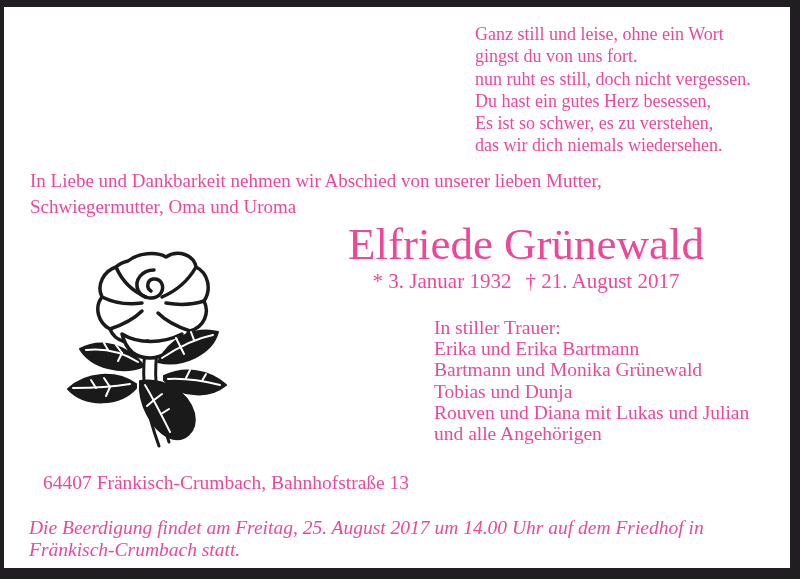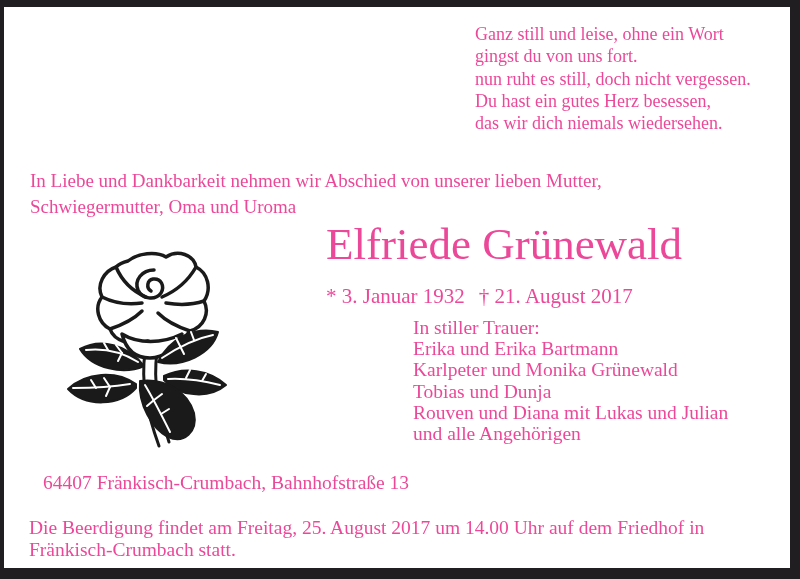--- a/index.html
+++ b/index.html
@@ -22,57 +22,58 @@
   .poem {
     position: absolute; left: 475px; top: 23px;
     font-size: 18px; line-height: 22.3px; white-space: nowrap;
   }
   .intro {
     position: absolute; left: 30px; top: 168px;
     font-size: 19px; line-height: 26px; white-space: nowrap;
   }
   .title-block {
     position: absolute; left: 326px; top: 221px; width: 400px;
-    text-align: left;
+    text-align: center;
   }
   .deceased-name { font-size: 45px; line-height: 46px; white-space: nowrap; }
-  .life-dates { font-size: 21px; line-height: 26px; margin-top: 16px; white-space: nowrap; }
+  .life-dates { font-size: 21px; line-height: 26px; margin-top: 1px; white-space: nowrap; }
   .life-dates .death { margin-left: 14px; }
   .rose {
     position: absolute; left: 58px; top: 248px;
     width: 200px; height: 212px;
   }
   .mourners {
-    position: absolute; left: 413px; top: 317px;
+    position: absolute; left: 434px; top: 317px;
     font-size: 19.5px; line-height: 21.2px; white-space: nowrap;
   }
   .address {
     position: absolute; left: 43px; top: 471px;
     font-size: 19.5px; line-height: 24px; white-space: nowrap;
   }
   .funeral {
     position: absolute; left: 29px; top: 517px;
-    font-size: 19.5px; line-height: 21.5px; white-space: nowrap;
+    font-size: 19.5px; line-height: 21.5px; white-space: nowrap; font-style: italic;
   }
 </style>
 </head>
 <body>
 
 <div class="page">
 
   <div class="frame frame-top"></div>
   <div class="frame frame-bottom"></div>
   <div class="frame frame-left"></div>
   <div class="frame frame-right"></div>
 
   <div class="poem">
     <div>Ganz still und leise, ohne ein Wort</div>
     <div>gingst du von uns fort.</div>
     <div>nun ruht es still, doch nicht vergessen.</div>
     <div>Du hast ein gutes Herz besessen,</div>
+    <div>Es ist so schwer, es zu verstehen,</div>
     <div>das wir dich niemals wiedersehen.</div>
   </div>
 
   <div class="intro">
     <div>In Liebe und Dankbarkeit nehmen wir Abschied von unserer lieben Mutter,</div>
     <div>Schwiegermutter, Oma und Uroma</div>
   </div>
 
   <div class="title-block">
     <div class="deceased-name">Elfriede Grünewald</div>
@@ -127,21 +128,21 @@
       <path d="M87,137 C96,152 104,168 112,184"></path>
       <path d="M96,152 L104,146"></path>
       <path d="M103,166 L111,161"></path>
       <path d="M96,152 L89,158"></path>
     </g>
   </svg>
 
   <div class="mourners">
     <div>In stiller Trauer:</div>
     <div>Erika und Erika Bartmann</div>
-    <div>Karlpeter und Monika Grünewald</div>
+    <div>Bartmann und Monika Grünewald</div>
     <div>Tobias und Dunja</div>
     <div>Rouven und Diana mit Lukas und Julian</div>
     <div>und alle Angehörigen</div>
   </div>
 
   <div class="address">64407 Fränkisch-Crumbach, Bahnhofstraße 13</div>
 
   <div class="funeral">
     <div>Die Beerdigung findet am Freitag, 25. August 2017 um 14.00 Uhr auf dem Friedhof in</div>
     <div>Fränkisch-Crumbach statt.</div>

